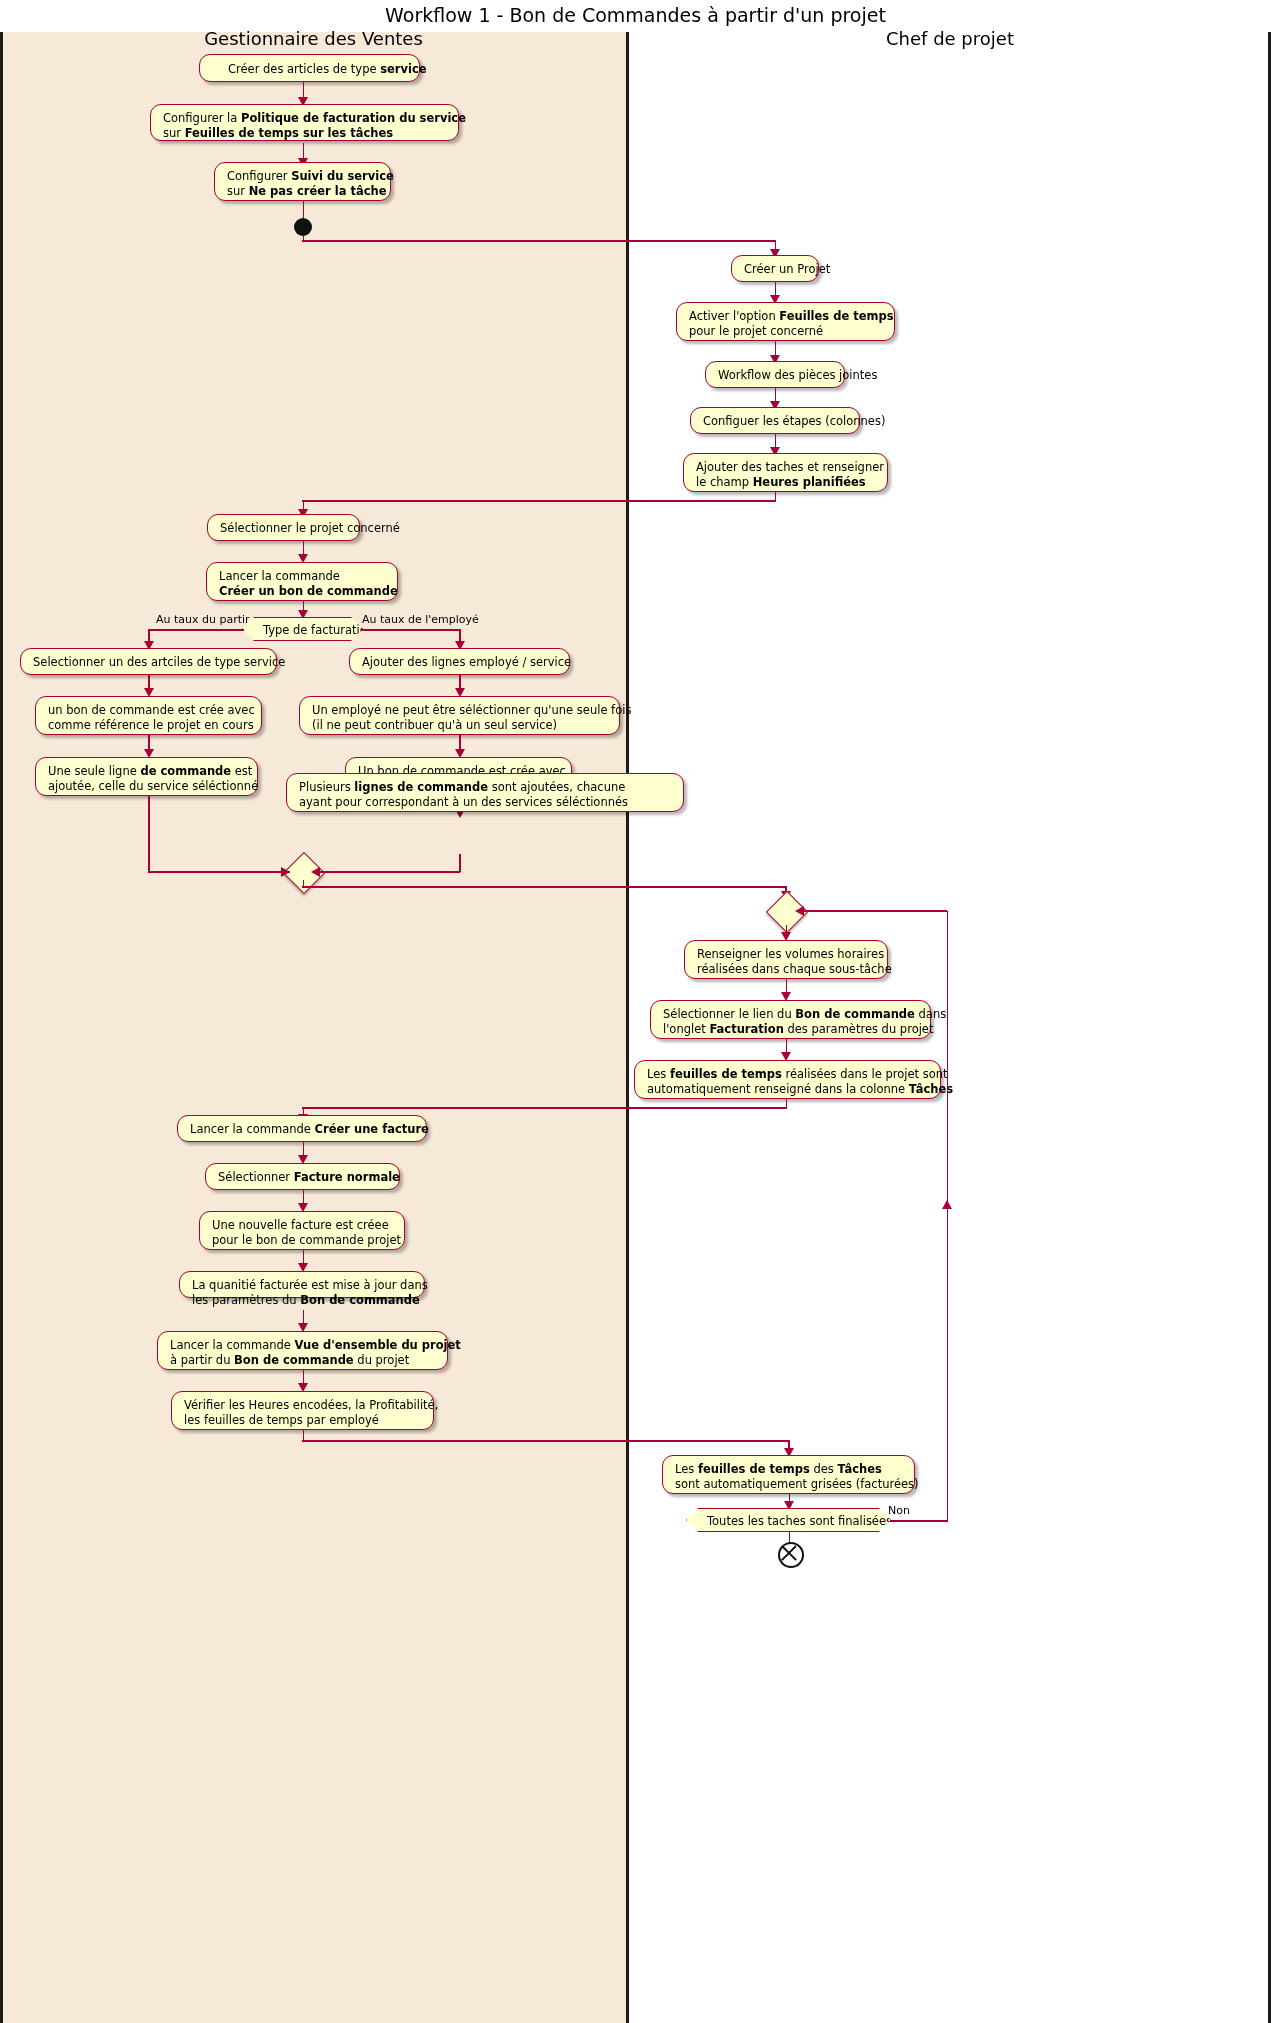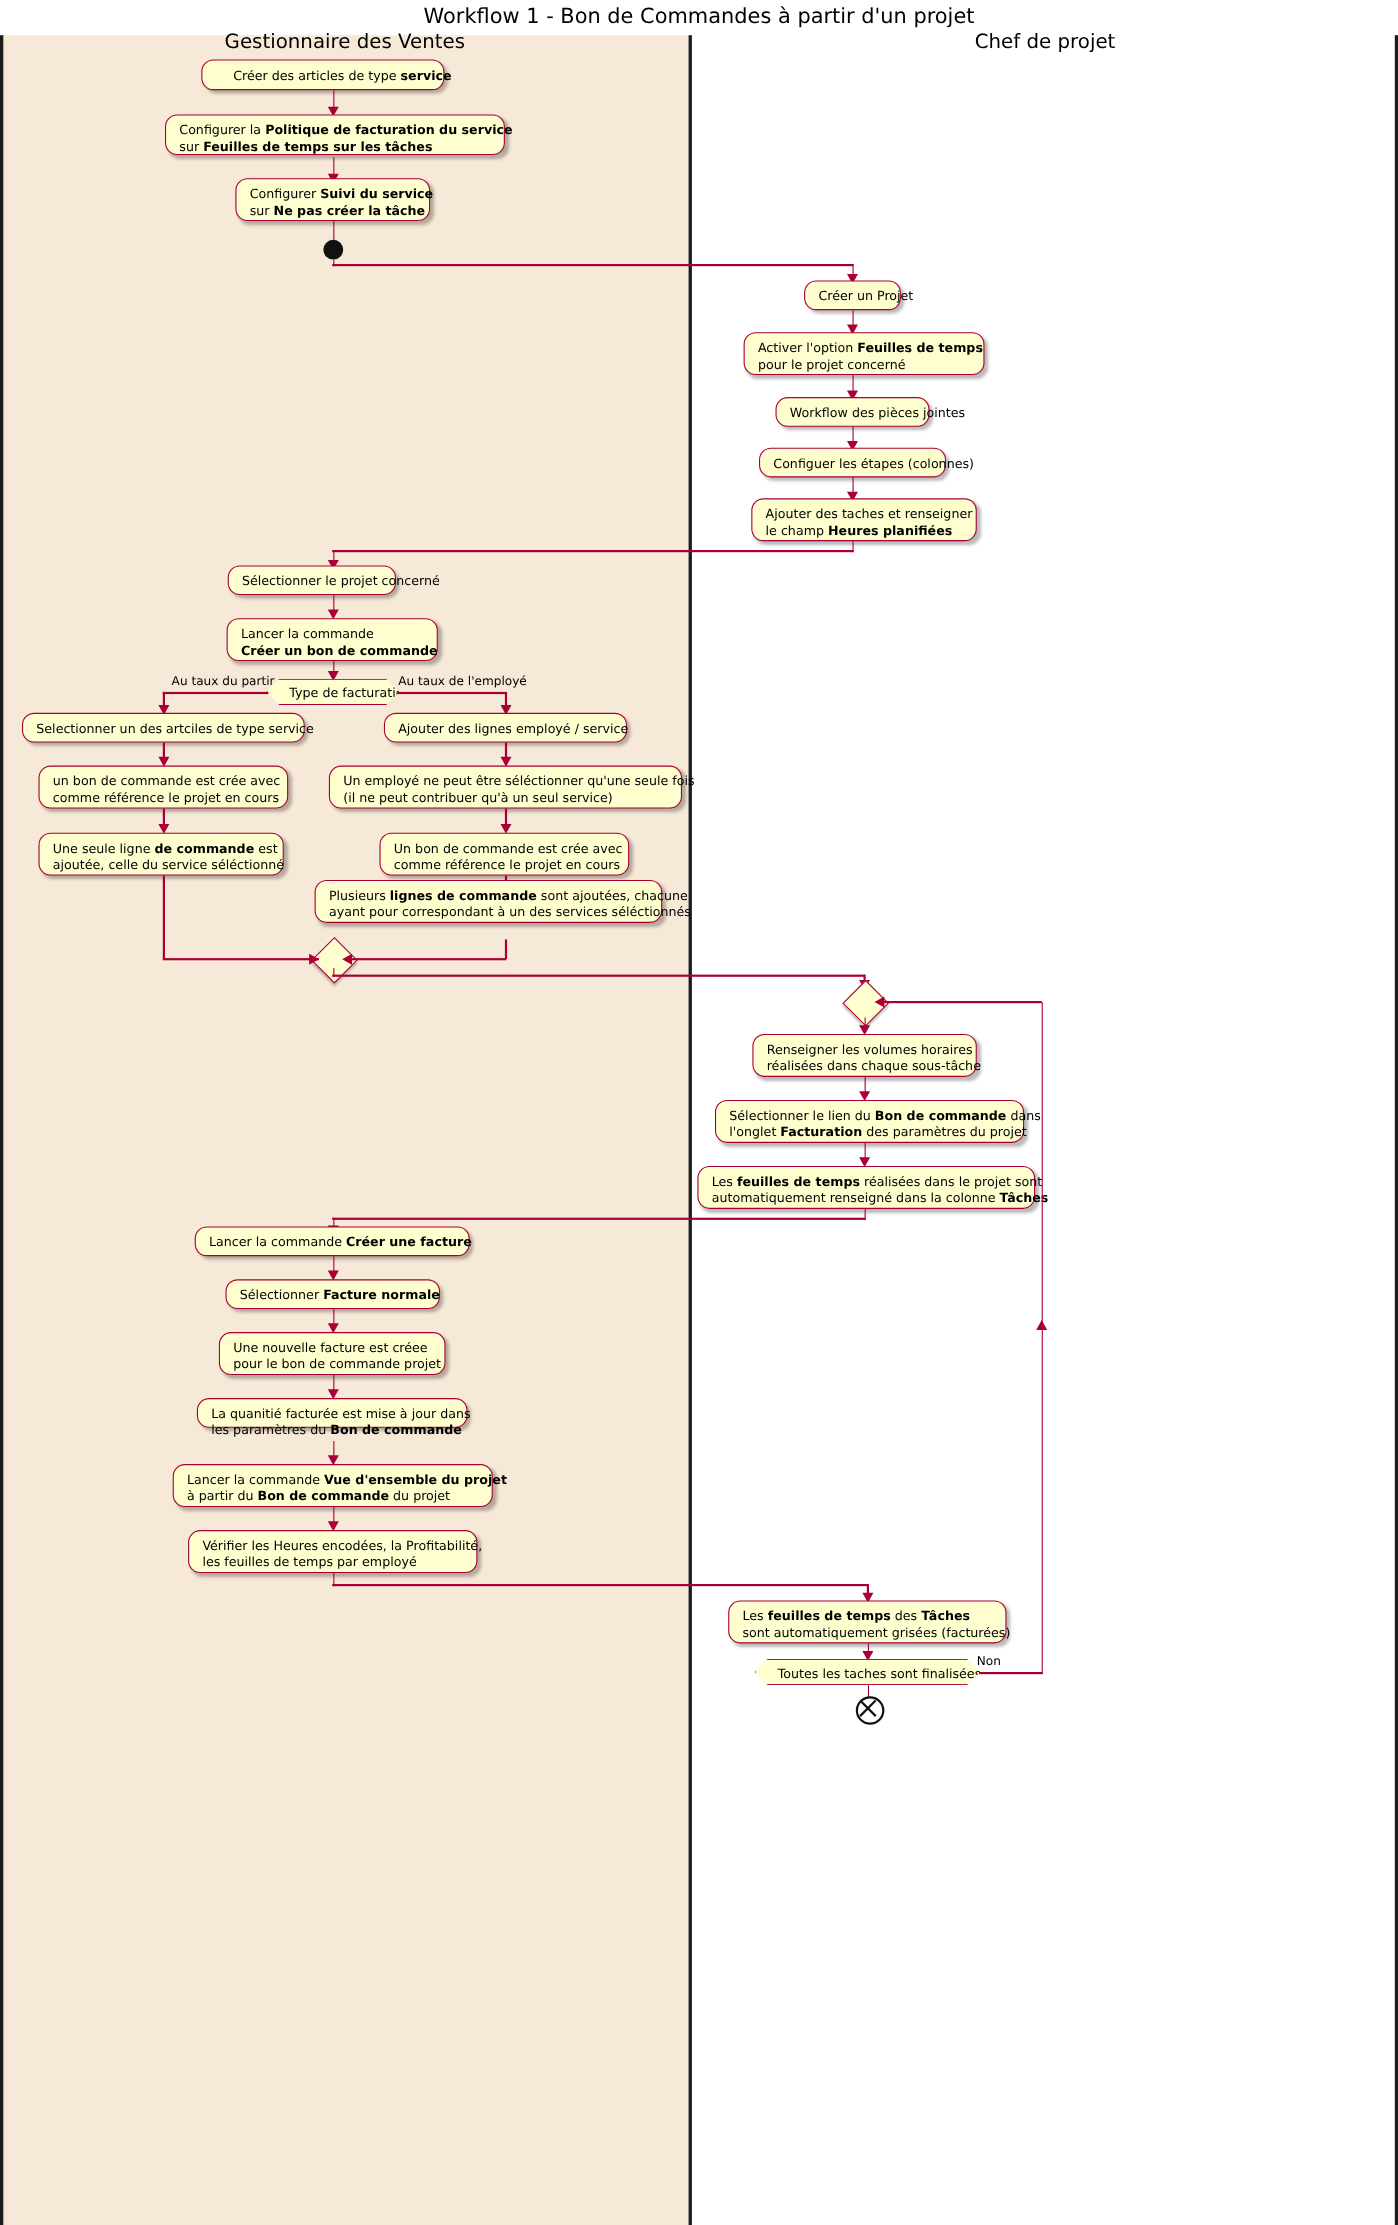--- a/index.html
+++ b/index.html
@@ -75,21 +75,21 @@
 
 <div class="lane" id="lane-left"></div>
 <div class="lane" id="lane-right"></div>
 <div class="lane-sep" id="sep-0"></div>
 <div class="lane-sep" id="sep-1"></div>
 <div class="lane-sep" id="sep-2"></div>
 
 <div class="lane-title" id="lt-left">Gestionnaire des Ventes</div>
 <div class="lane-title" id="lt-right">Chef de projet</div>
 
-<div class="act" style="left:183px;top:54px;width:221px;height:28px;line-height:16px;text-align:center;padding-left:28px;">Créer des articles de type <b>service</b></div>
+<div class="act" style="left:199px;top:54px;width:221px;height:28px;line-height:16px;text-align:center;padding-left:28px;">Créer des articles de type <b>service</b></div>
 
 <div class="ln lnv" style="left:302.5px;top:82px;height:18px;"></div>
 <div class="arw arw-d" style="left:298px;top:97px;"></div>
 
 <div class="act" style="left:150px;top:104px;width:309px;height:37px;">Configurer la <b>Politique de facturation du service</b><br>sur <b>Feuilles de temps sur les tâches</b></div>
 
 <div class="ln lnv" style="left:302.5px;top:143px;height:18px;"></div>
 <div class="arw arw-d" style="left:298px;top:158px;"></div>
 
 <div class="act" style="left:214px;top:162px;width:177px;height:39px;">Configurer <b>Suivi du service</b><br>sur <b>Ne pas créer la tâche</b></div>
@@ -167,21 +167,21 @@
 <div class="arw arw-d" style="left:454.5px;top:688px;"></div>
 
 <div class="act" style="left:299px;top:696px;width:321px;height:39px;">Un employé ne peut être séléctionner qu'une seule fois<br>(il ne peut contribuer qu'à un seul service)</div>
 <div class="ln lnv" style="left:459px;top:735px;height:17px;"></div>
 <div class="arw arw-d" style="left:454.5px;top:749px;"></div>
 
 <div class="act" style="left:345px;top:757px;width:227px;height:39px;">Un bon de commande est crée avec<br>comme référence le projet en cours</div>
 <div class="ln lnv" style="left:459px;top:796px;height:16px;"></div>
 <div class="arw arw-d" style="left:454.5px;top:809px;"></div>
 
-<div class="act" style="left:286px;top:800px;width:316px;height:39px;">Plusieurs <b>lignes de commande</b> sont ajoutées, chacune<br>ayant pour correspondant à un des services séléctionnés</div>
+<div class="act" style="left:286px;top:773px;width:398px;height:39px;">Plusieurs <b>lignes de commande</b> sont ajoutées, chacune<br>ayant pour correspondant à un des services séléctionnés</div>
 
 <div class="dia" style="left:289px;top:858px;"></div>
 
 <div class="ln lnv" style="left:148px;top:796px;height:76px;"></div>
 <div class="ln lnh" style="left:148px;top:871px;width:142px;"></div>
 <div class="arwh arwh-r" style="left:281px;top:867px;"></div>
 
 <div class="ln lnv" style="left:459px;top:854px;height:18px;"></div>
 <div class="ln lnh" style="left:316px;top:871px;width:144px;"></div>
 <div class="arwh arwh-l" style="left:311px;top:867px;"></div>

